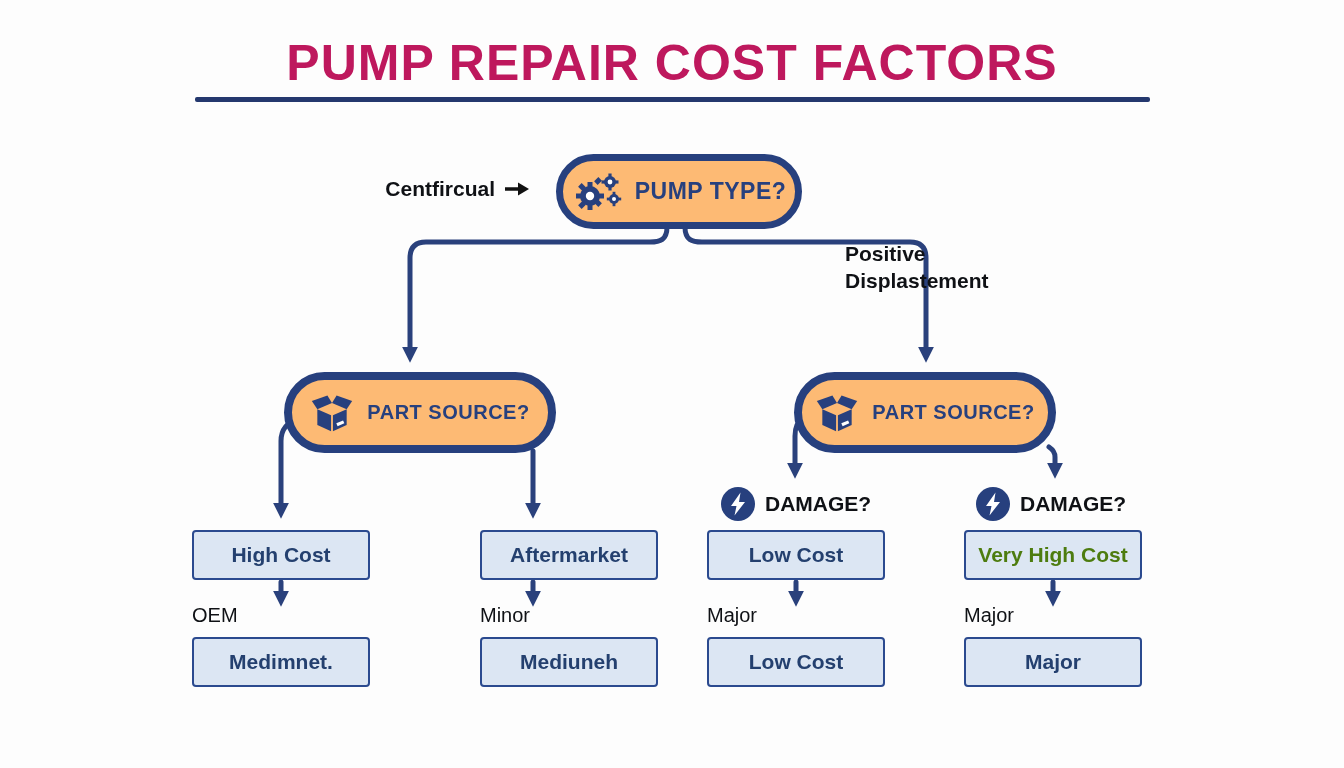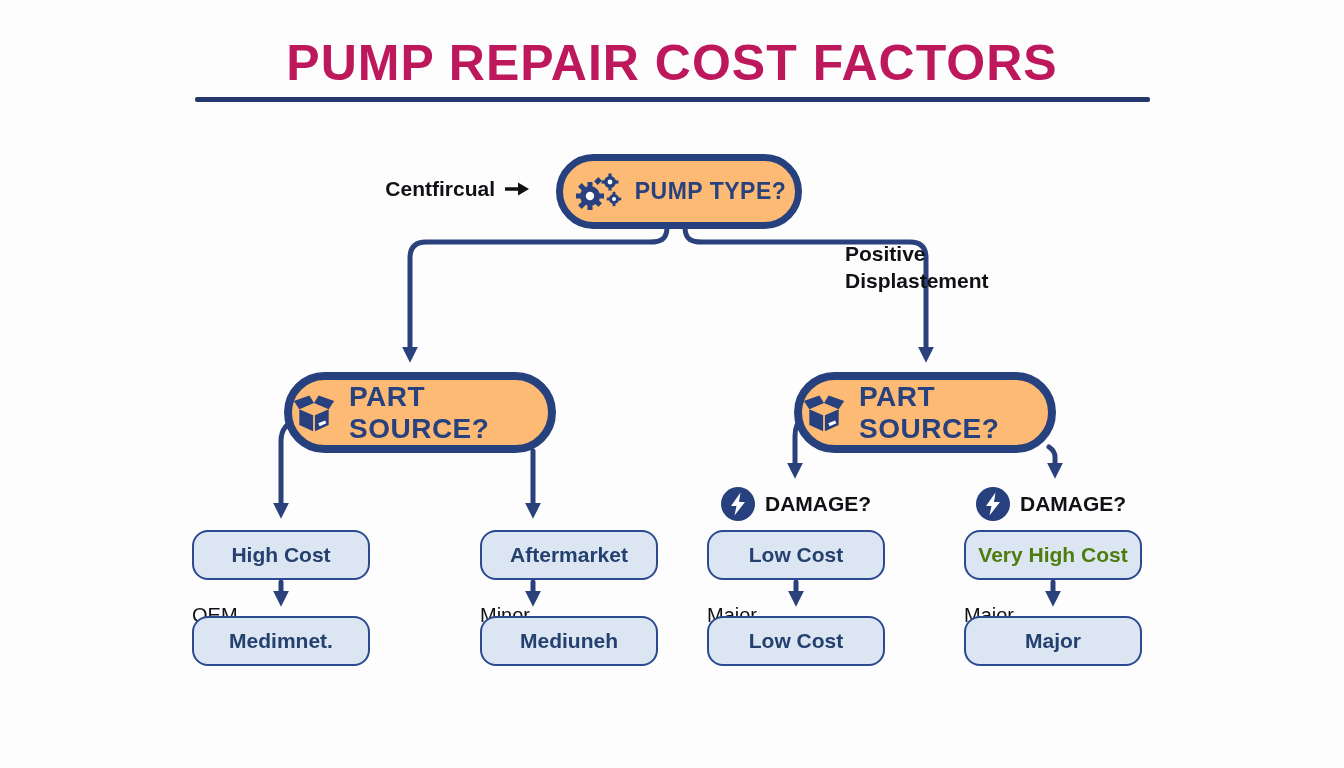--- a/index.html
+++ b/index.html
@@ -25,43 +25,43 @@
   
   .pill{
     box-sizing:border-box;background:#fdba74;border:7px solid #27407e;
     border-radius:45px;display:flex;align-items:center;justify-content:center;gap:13px;
   }
   .pill .pill-label{font-weight:800;color:#27407e;letter-spacing:.5px;}
   #root-pill{left:556px;top:154px;width:246px;height:75px;}
   #root-pill .pill-label{font-size:23px;}
   #ps-left{left:284px;top:372px;width:272px;height:81px;border-width:8px;}
   #ps-right{left:794px;top:372px;width:262px;height:81px;border-width:8px;}
-  #ps-left .pill-label,#ps-right .pill-label{font-size:28px;}
+  #ps-left .pill-label,#ps-right .pill-label{font-size:20px;}
 
   
   #side-label{left:300px;top:177px;width:230px;display:flex;align-items:center;justify-content:flex-end;gap:9px;}
   #side-label .txt{font-size:21px;font-weight:700;color:#0f1115;}
   #branch-label{left:836px;top:240px;font-size:21px;font-weight:700;color:#0f1115;line-height:27px;margin-left:9px;}
 
   
   .damage-row{display:flex;align-items:center;gap:10px;height:36px;}
   #damage-left{left:721px;top:486px;}
   #damage-right{left:976px;top:486px;}
   .damage-row .txt{font-size:21px;font-weight:700;color:#0f1115;}
 
   
   .outcome-box{
     box-sizing:border-box;width:178px;height:50px;
-    background:#dce6f3;border:2.5px solid #2b4a8f;border-radius:16px;
+    background:#dce6f3;border:2.5px solid #2b4a8f;border-radius:4px;
     display:flex;align-items:center;justify-content:center;
     font-size:21px;font-weight:700;color:#24406f;text-align:center;
   }
   .outcome-box.dark-text{color:#4d7c0f;}
   .c0{left:192px;} .c1{left:444px;margin-left:36px;} .c2{left:707px;} .c3{left:964px;}
-  .row-top{top:530px;} .row-bottom{top:616px;}
+  .row-top{top:530px;} .row-bottom{top:637px;}
 
   .mid-label{
     width:178px;top:604px;
     font-size:20px;font-weight:400;color:#0f1115;
   }
 
   .icon{display:inline-flex;align-items:center;justify-content:center;}
 </style>
 </head>
 <body>

